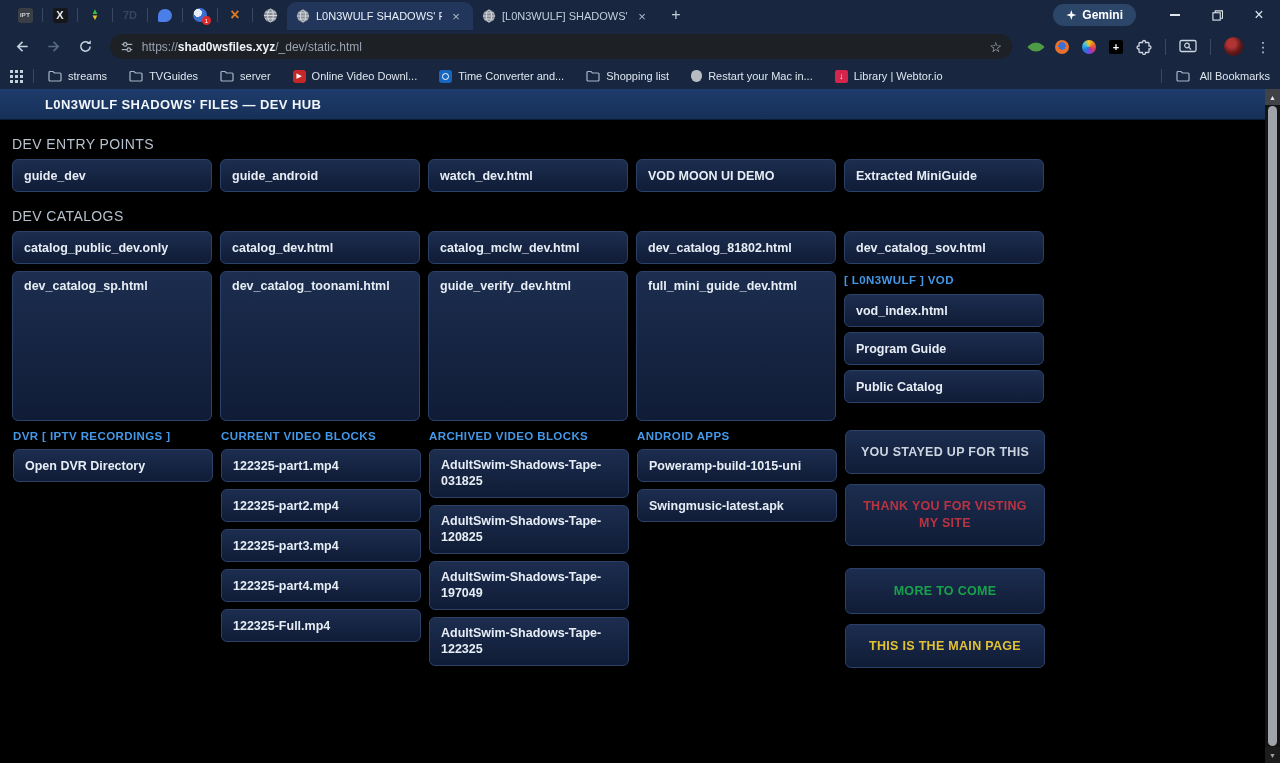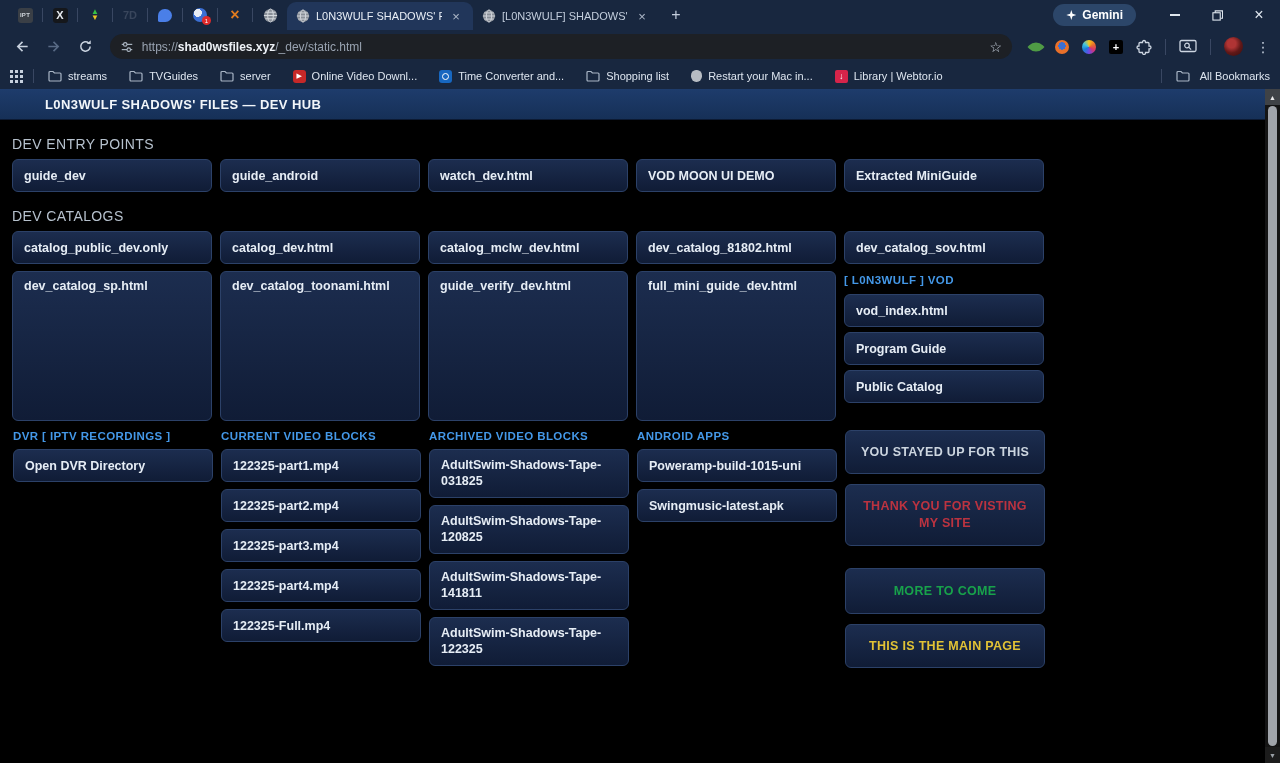--- a/index.html
+++ b/index.html
@@ -345,21 +345,21 @@
       <div class="btn">122325-part1.mp4</div>
       <div class="btn">122325-part2.mp4</div>
       <div class="btn">122325-part3.mp4</div>
       <div class="btn">122325-part4.mp4</div>
       <div class="btn">122325-Full.mp4</div>
     </div>
     <div class="col">
       <div class="sec-label-blue">ARCHIVED VIDEO BLOCKS</div>
       <div class="btn btn-2line">AdultSwim-Shadows-Tape-031825</div>
       <div class="btn btn-2line">AdultSwim-Shadows-Tape-120825</div>
-      <div class="btn btn-2line">AdultSwim-Shadows-Tape-141811</div>
+      <div class="btn btn-2line">AdultSwim-Shadows-Tape-197049</div>
       <div class="btn btn-2line">AdultSwim-Shadows-Tape-122325</div>
     </div>
     <div class="col">
       <div class="sec-label-blue">ANDROID APPS</div>
       <div class="btn">Poweramp-build-1015-uni</div>
       <div class="btn">Swingmusic-latest.apk</div>
     </div>
     <div class="col col-special">
       <div class="btn sp sp-gray">YOU STAYED UP FOR THIS</div>
       <div class="btn sp sp-red">THANK YOU FOR VISTING MY SITE</div>

